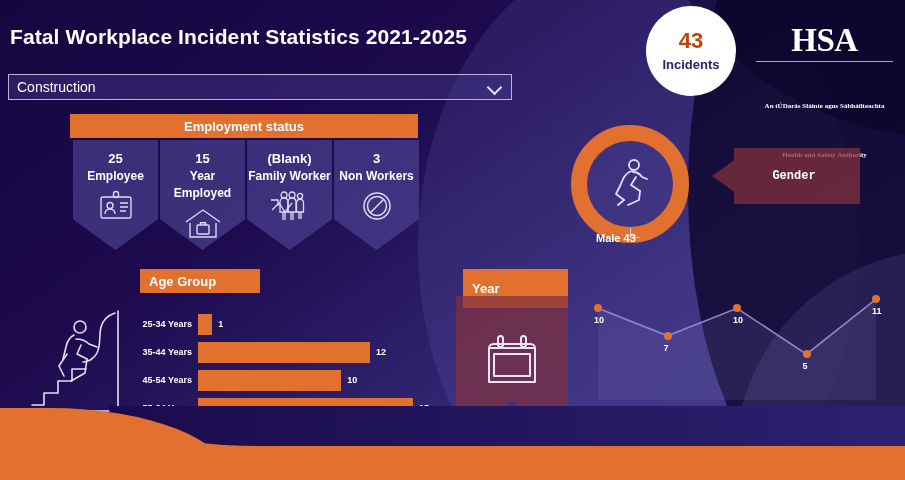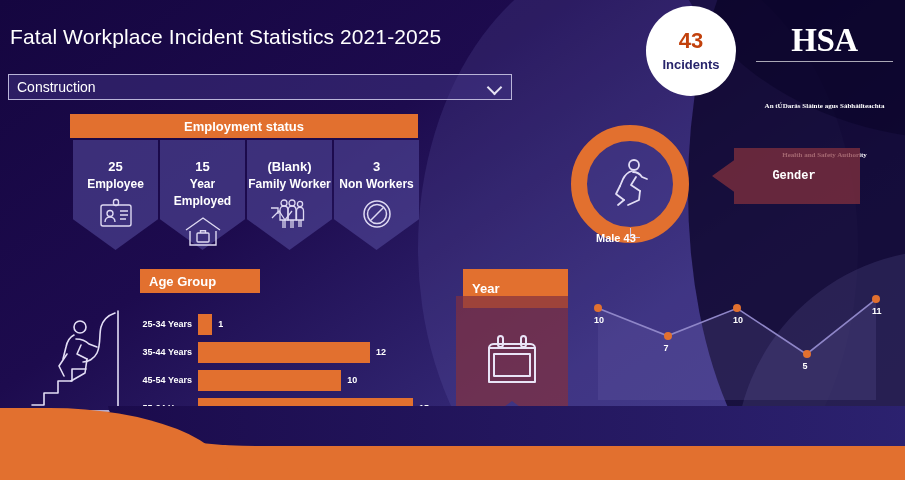--- a/index.html
+++ b/index.html
@@ -17,21 +17,21 @@
       background:rgba(140,132,210,.15);}
   #bg-corner-dark{right:-60px;top:-90px;width:300px;height:230px;border-radius:0 0 0 100%;
       background:rgba(10,3,40,.55);}
   #bottom-orange{position:absolute;left:0;right:0;bottom:0;height:34px;background:#E2702F;}
   #bottom-orange-curve{position:absolute;left:0;bottom:0;width:230px;height:72px;
       background:#E2702F;border-top-right-radius:180px 72px;}
   #bottom-navy-mask{position:absolute;left:108px;bottom:34px;width:820px;height:40px;
       background:linear-gradient(90deg,#1b0b4c,#2c2270);border-bottom-left-radius:150px 40px;}
 
   
-  #title{position:absolute;left:10px;top:25px;font-size:21px;font-weight:normal;color:#fff;
+  #title{position:absolute;left:10px;top:25px;font-size:21px;font-weight:bold;color:#fff;
          letter-spacing:.1px;}
   #sector-select{position:absolute;left:8px;top:74px;width:504px;height:26px;
          background:rgba(70,58,140,.45);border:1px solid #b9b4d8;display:flex;align-items:center;
          box-sizing:border-box;padding:12px 8px;}
   #sector-value{color:#fff;font-size:14px;flex:1;}
   #chev{width:16px;height:16px;position:relative;}
   #chev::before{content:"";position:absolute;left:2px;top:3px;width:9px;height:9px;
          border-right:2px solid #e6e3f2;border-bottom:2px solid #e6e3f2;transform:rotate(45deg);}
 
   
@@ -48,21 +48,21 @@
 
   
   #emp-banner{position:absolute;left:70px;top:114px;width:348px;height:24px;background:#E2702F;
        display:flex;align-items:center;justify-content:center;}
   #emp-banner span{color:#fff;font-size:13px;font-weight:bold;}
   #emp-row{position:absolute;left:72px;top:140px;width:348px;height:110px;display:flex;}
   .emp-card{position:relative;flex:1;margin:0 1px;}
   .emp-shape{position:absolute;inset:0;background:rgba(84,73,155,.60);
        clip-path:polygon(0 0,100% 0,100% 72%,50% 100%,0 72%);}
   .emp-inner{position:relative;display:flex;flex-direction:column;align-items:center;
-       padding-top:18px;}
+       padding-top:10px;}
   .emp-count{color:#fff;font-size:13px;font-weight:bold;line-height:1.4;}
   .emp-name{color:#fff;font-size:12px;font-weight:bold;line-height:1.4;text-align:center;}
   .emp-icon{margin-top:5px;}
 
   
   #age-banner{position:absolute;left:140px;top:269px;width:120px;height:24px;background:#E2702F;
        display:flex;align-items:center;padding-left:9px;box-sizing:border-box;}
   #age-banner span{color:#fff;font-size:13px;font-weight:bold;}
   #climber{position:absolute;left:18px;top:305px;}
   #age-chart{position:absolute;left:134px;top:310px;width:300px;height:140px;}

